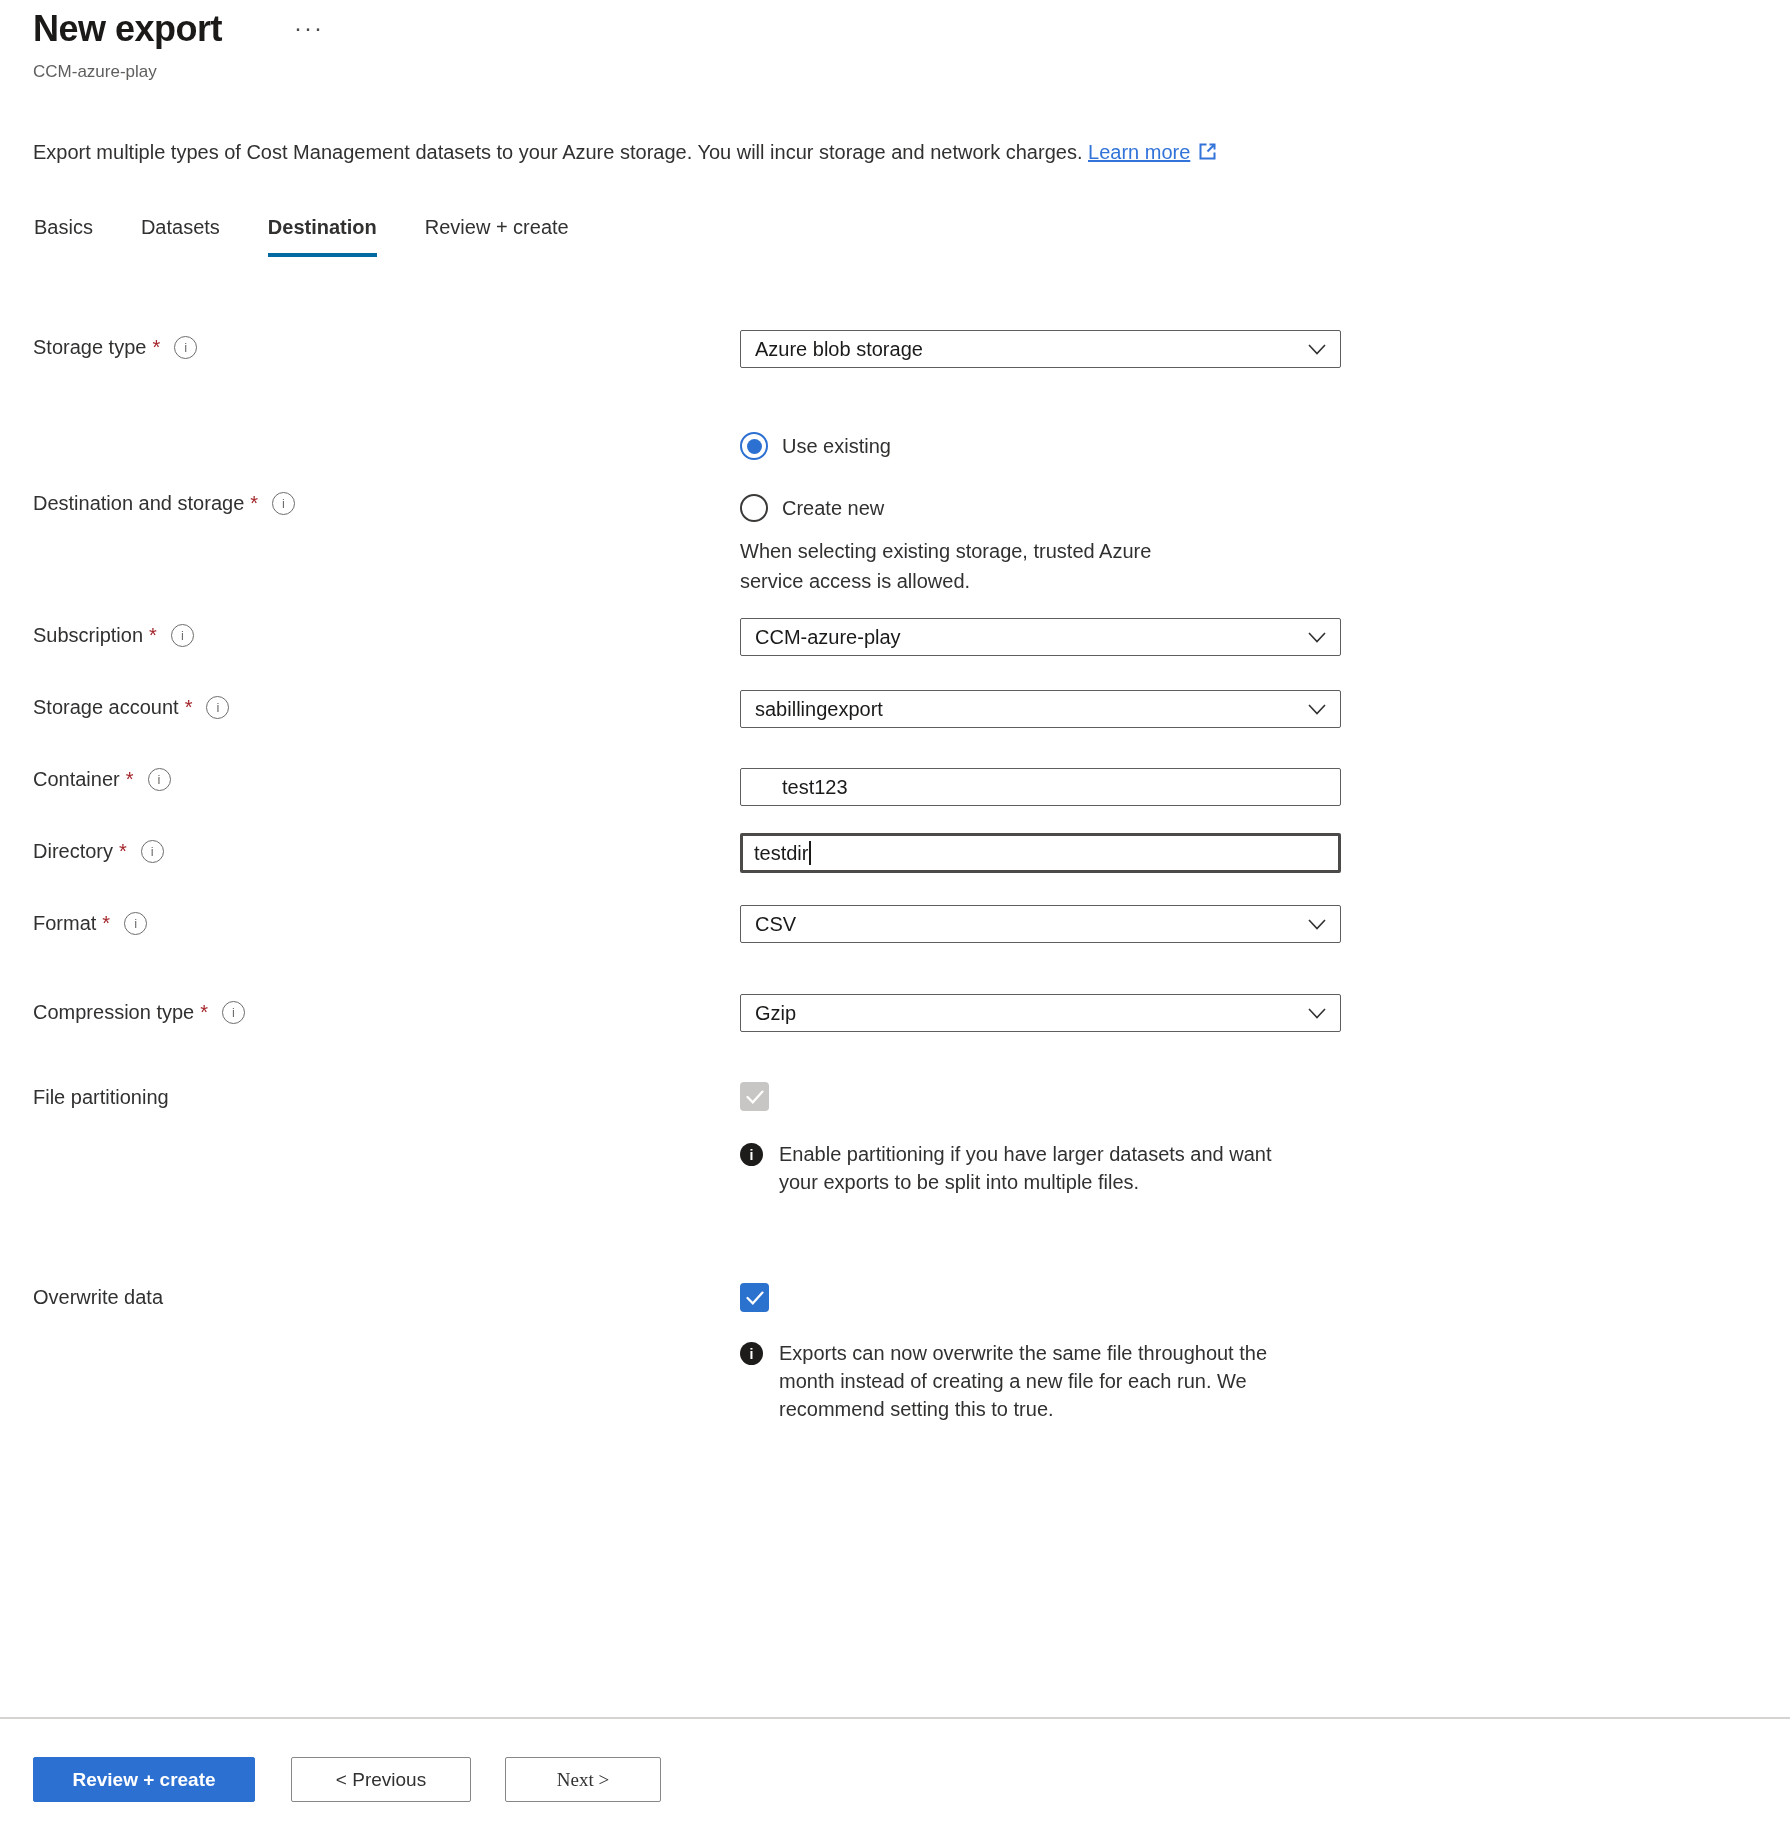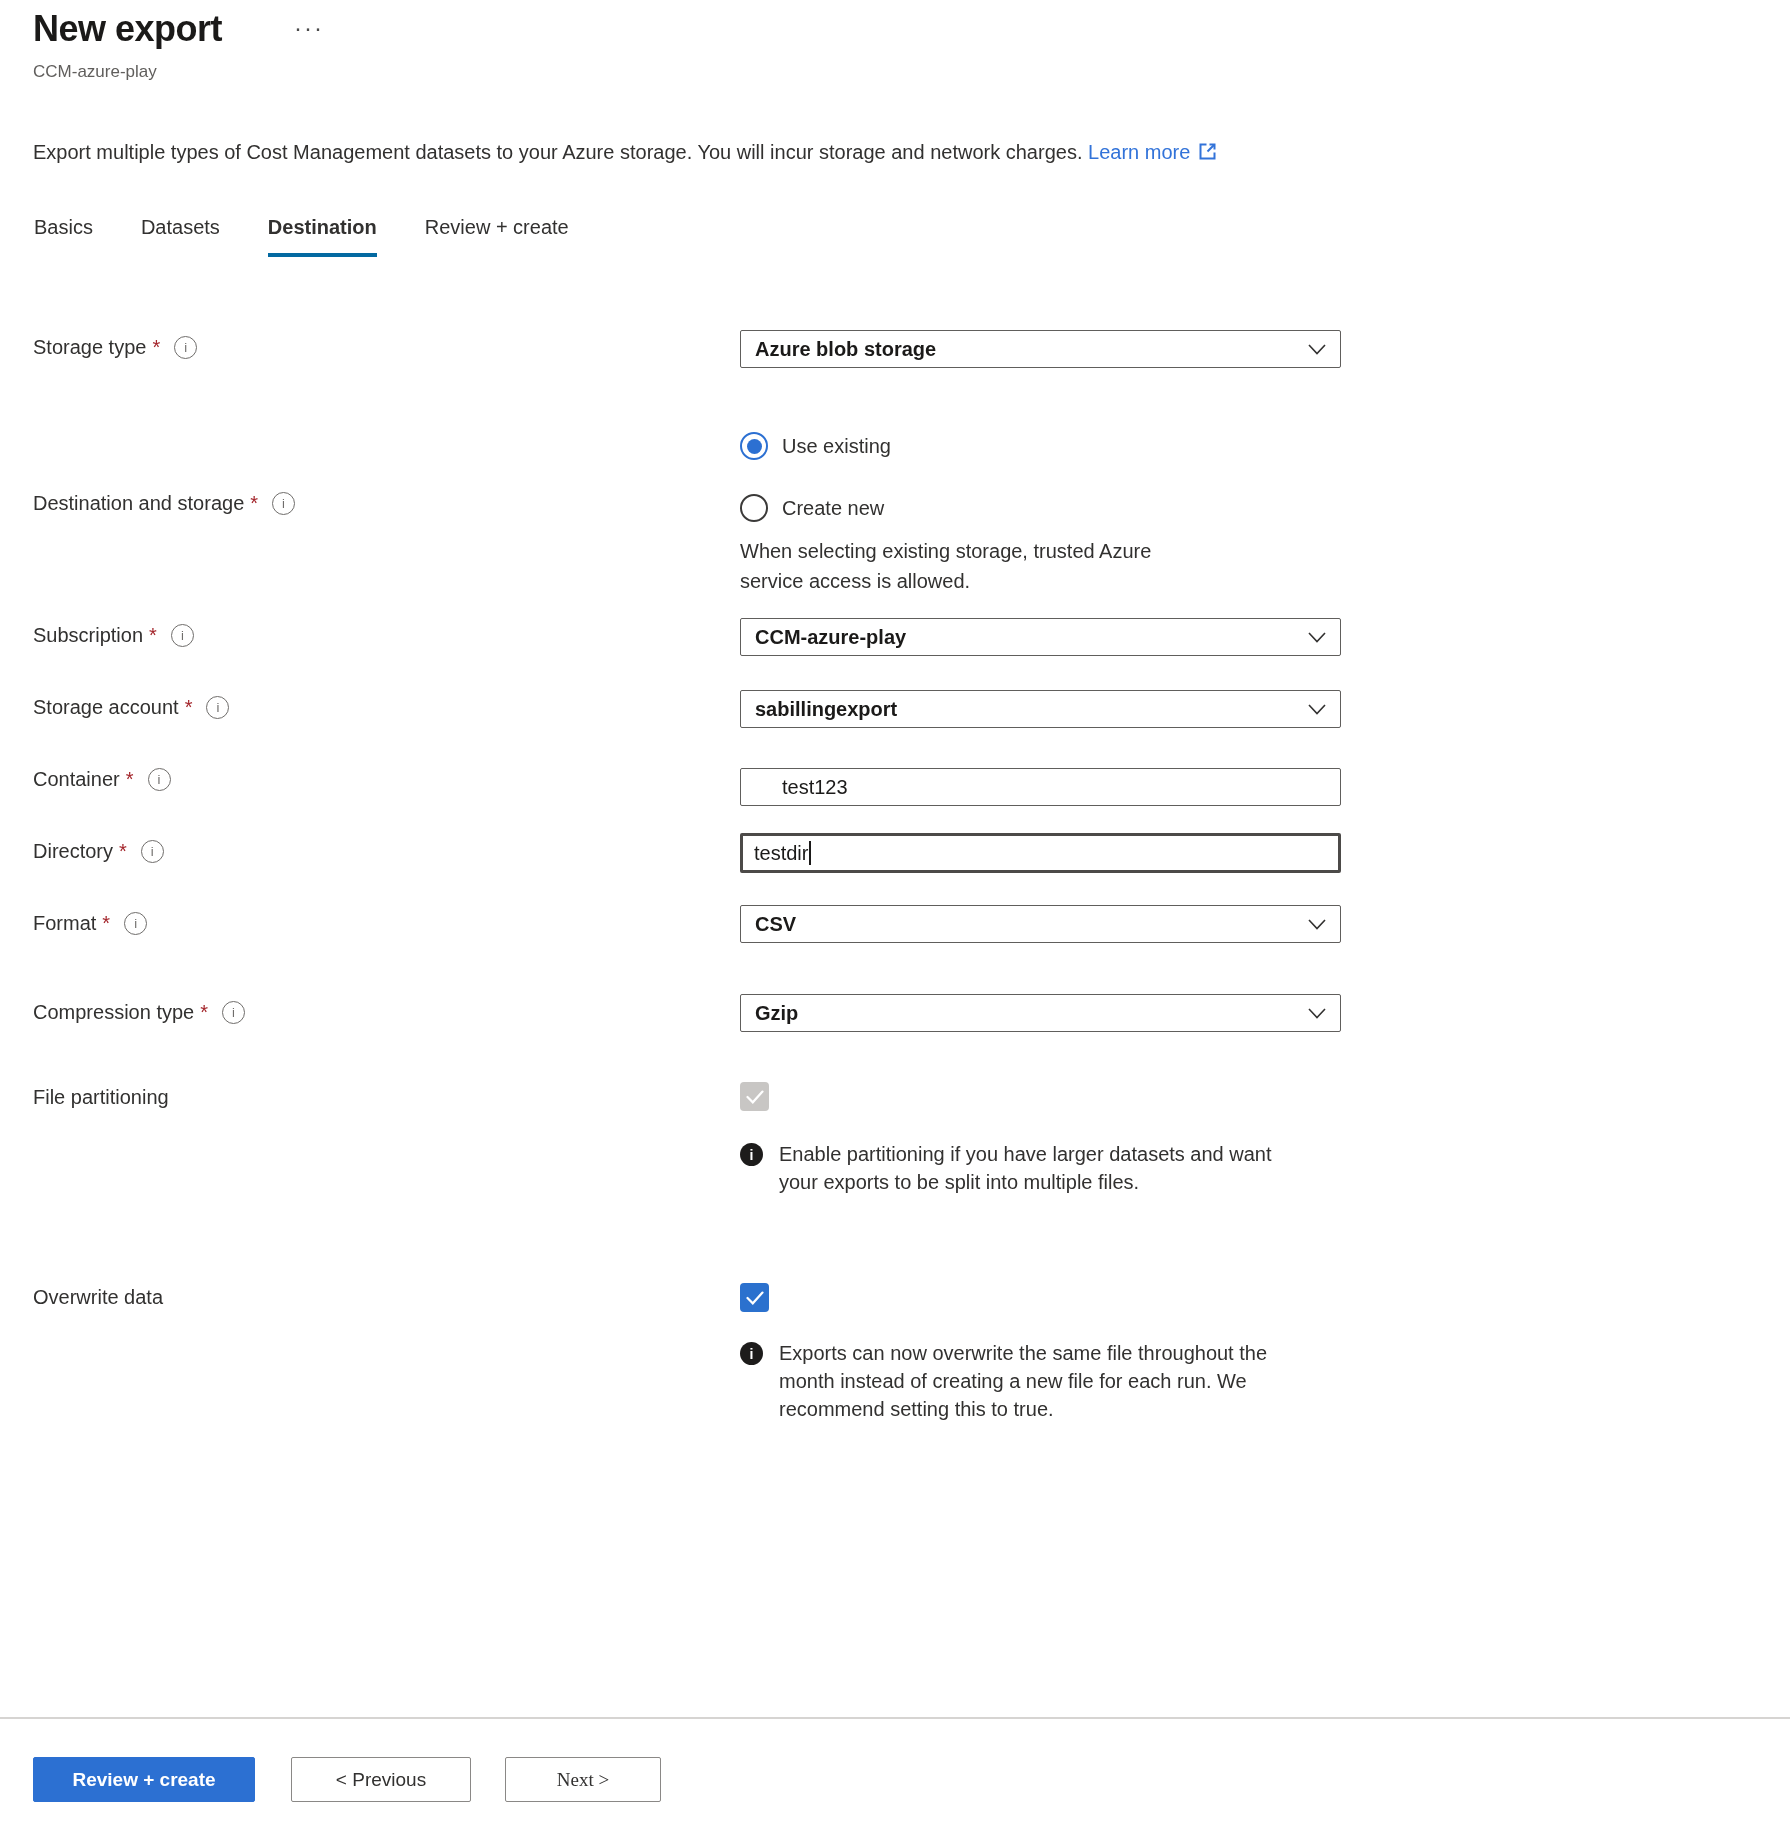--- a/index.html
+++ b/index.html
@@ -9,42 +9,42 @@
   }
   .abs{position:absolute;}
 
   
   .page-title{left:33px;top:8px;font-size:36px;font-weight:700;color:#1b1a19;letter-spacing:-0.5px;}
   .ellipsis-menu{left:294px;top:14px;font-size:24px;color:#4a4a4a;letter-spacing:2px;cursor:pointer;}
   .page-subtitle{left:33px;top:62px;font-size:17px;color:#605e5c;}
 
   
   .intro{left:33px;top:138px;font-size:20px;color:#323130;width:1660px;line-height:28px;}
-  .learn-more{color:#3273d9;cursor:pointer;}
+  .learn-more{color:#3273d9;text-decoration:underline;cursor:pointer;}
   .ext-icon{display:inline-block;vertical-align:-3px;margin-left:7px;}
 
   
   .tabs{left:34px;top:216px;display:flex;gap:48px;}
   .tab{font-size:20px;color:#323130;padding-bottom:14px;cursor:pointer;}
   .tab.active{font-weight:700;border-bottom:4px solid #0369a1;}
 
   
   .field-label{left:33px;font-size:20px;color:#323130;display:flex;align-items:center;}
   .req{color:#a4262c;margin-left:6px;}
   .info-icon{
     display:inline-flex;align-items:center;justify-content:center;
     width:21px;height:21px;border:1.4px solid #6f6d6b;border-radius:50%;
     color:#6f6d6b;font-size:13px;margin-left:14px;cursor:pointer;flex:0 0 auto;
   }
   .info-icon::before{content:"i";}
 
   .ctrl{left:740px;width:601px;height:38px;box-sizing:border-box;background:#fff;}
   .combobox{
     border:1px solid #605e5c;border-radius:2px;display:flex;align-items:center;
-    justify-content:space-between;padding:0 14px;font-size:20px;color:#1b1a19;cursor:pointer;font-weight:bold;
+    justify-content:space-between;padding:0 14px;font-size:20px;color:#1b1a19;cursor:pointer;
   }
   .textbox{
     border:1px solid #605e5c;border-radius:2px;display:flex;align-items:center;
     padding:0 13px;font-size:20px;color:#1b1a19;cursor:text;
   }
   .textbox.focused{border:3px solid #4c4a48;height:40px;padding:0 11px;}
   .caret{display:inline-block;width:2px;height:24px;background:#1b1a19;margin-left:1px;}
 
   
   .radio-row{display:flex;align-items:center;cursor:pointer;}

